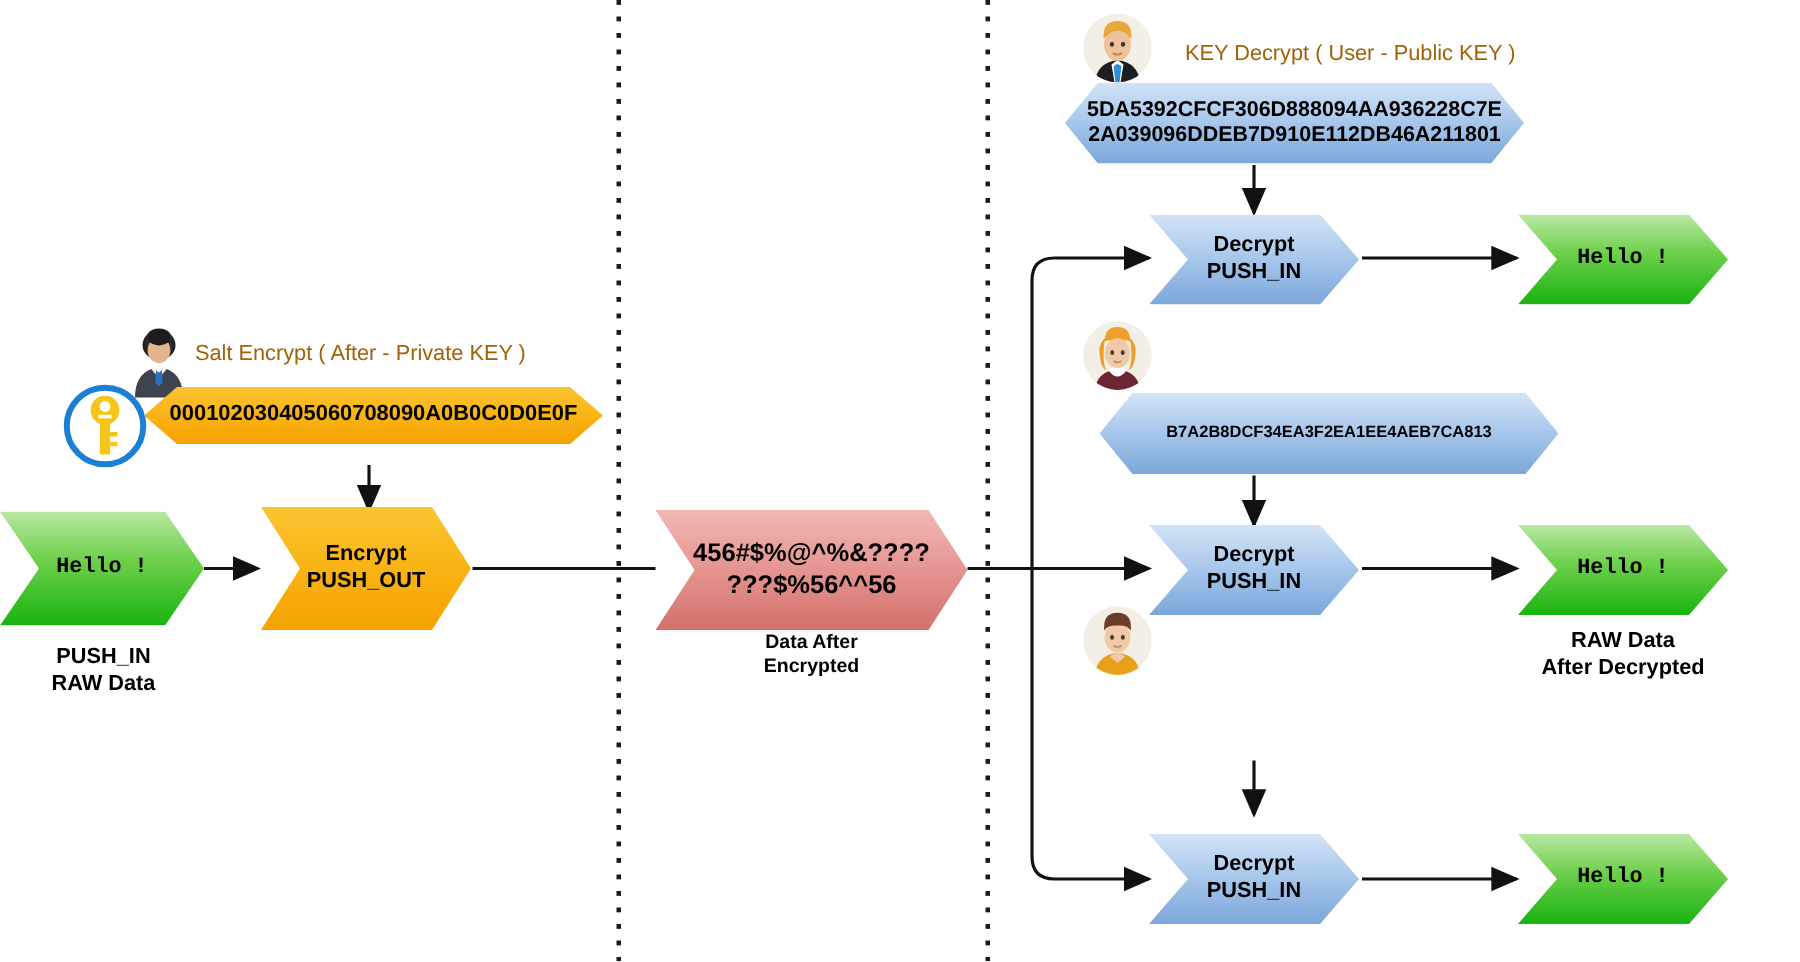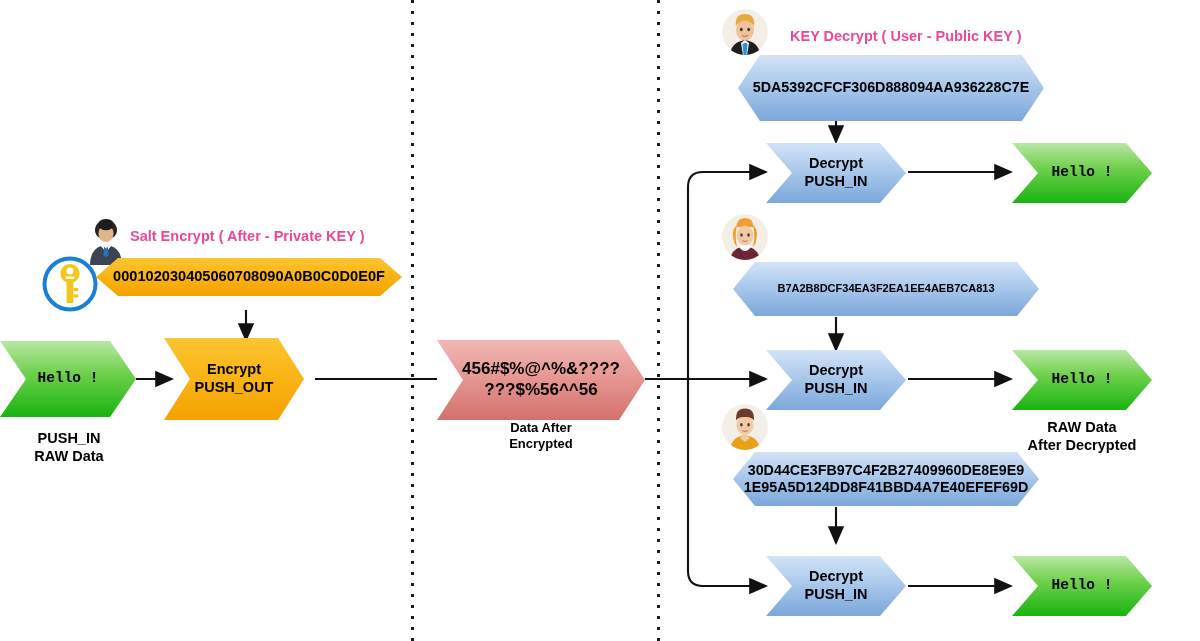--- a/index.html
+++ b/index.html
@@ -67,22 +67,22 @@
 
   
   .caption {
     color: #000000;
     font-weight: bold;
     text-align: center;
     line-height: 1.22;
     white-space: pre-line;
   }
   .section-title {
-    color: #ec4899;
-    font-weight: bold;
+    color: #a16207;
+    font-weight: normal;
     font-size: 14.5px;
     white-space: nowrap;
   }
 
   
   .wires { left: 0; top: 0; width: 1200px; height: 641px; pointer-events: none; }
 
   
   .avatar { border-radius: 50%; overflow: hidden; }
   .avatar-plain { overflow: visible; }
@@ -159,21 +159,21 @@
       <div>000102030405060708090A0B0C0D0E0F</div>
     </div>
   </div>
 
   <div class="abs chev chev-notch fill-green" style="left:0px; top:341px; width:136px; height:76px; font-size:14.5px;">
     <span>Hello !</span>
   </div>
   <div class="abs caption" style="left:0px; top:430px; width:138px; font-size:14.5px;">PUSH_IN
 RAW Data</div>
 
-  <div class="abs chev chev-notch fill-orange" style="left:164px; top:338px; width:140px; height:82px; font-size:14.5px;">
+  <div class="abs chev chev-notch fill-orange" style="left:174px; top:338px; width:140px; height:82px; font-size:14.5px;">
     <div>
       <div>Encrypt</div>
       <div>PUSH_OUT</div>
     </div>
   </div>
 
   <div class="abs chev chev-notch fill-red" style="left:437px; top:340px; width:208px; height:80px; font-size:17px;">
     <div>
       <div>456#$%@^%&amp;????</div>
       <div>???$%56^^56</div>
@@ -190,23 +190,24 @@
       <path d="M8 46 q1 -13 15 -15 q14 2 15 15 z" fill="#1e1e21"></path>
       <path d="M23 31 l4 3 l-2 12 h-4 l-2 -12 z" fill="#ffffff"></path>
       <path d="M23 33.5 l2.6 1.6 l-1.2 10.9 h-2.8 l-1.2 -10.9 z" fill="#2e8fd8"></path>
       <ellipse cx="23" cy="21" rx="9" ry="10.5" fill="#eec39c"></ellipse>
       <path d="M13.8 17 q9.2 -11 18.4 0 q1 -12 -9.2 -12 q-10.2 0 -9.2 12 z" fill="#e8a83e"></path>
       <ellipse cx="19.3" cy="20.5" rx="1.4" ry="1.7" fill="#3d3128"></ellipse>
       <ellipse cx="26.7" cy="20.5" rx="1.4" ry="1.7" fill="#3d3128"></ellipse>
       <path d="M20 26.4 q3 2 6 0" stroke="#b9855c" stroke-width="1.3" fill="none"></path>
     </svg>
   </div>
-  <div class="abs chev chev-hex fill-blue" style="left:738px; top:55px; width:306px; height:66px; font-size:14.3px;">
+  <div class="abs chev chev-hex fill-blue" style="left:710px; top:55px; width:306px; height:54px; font-size:14.3px;">
     <div>
       <div>5DA5392CFCF306D888094AA936228C7E</div>
+      <div>2A039096DDEB7D910E112DB46A211801</div>
     </div>
   </div>
   <div class="abs chev chev-notch fill-blue" style="left:766px; top:143px; width:140px; height:60px; font-size:14.5px;">
     <div>
       <div>Decrypt</div>
       <div>PUSH_IN</div>
     </div>
   </div>
   <div class="abs chev chev-notch fill-green" style="left:1012px; top:143px; width:140px; height:60px; font-size:14.5px;">
     <span>Hello !</span>
@@ -247,26 +248,20 @@
       <circle cx="23" cy="23" r="23" fill="#f4efe6"></circle>
       <path d="M8 46 q1 -13 15 -15 q14 2 15 15 z" fill="#e8a117"></path>
       <path d="M23 31 q4 1 5 3 l-5 4 l-5 -4 q1 -2 5 -3 z" fill="#f0c9a6"></path>
       <ellipse cx="23" cy="21" rx="8.6" ry="10" fill="#f0c9a6"></ellipse>
       <path d="M14.2 16.5 q2 -4 8.8 -3.5 q6.8 -0.5 8.8 3.5 q1.2 -12 -8.8 -12 q-10 0 -8.8 12 z" fill="#6d3b2a"></path>
       <ellipse cx="19.4" cy="20.8" rx="1.3" ry="1.7" fill="#4a3a30"></ellipse>
       <ellipse cx="26.6" cy="20.8" rx="1.3" ry="1.7" fill="#4a3a30"></ellipse>
       <path d="M20.3 26.4 q2.7 1.9 5.4 0" stroke="#c48c68" stroke-width="1.2" fill="none"></path>
     </svg>
   </div>
-  <div class="abs chev chev-hex fill-blue" style="left:733px; top:452px; width:306px; height:54px; font-size:14.3px;">
-    <div>
-      <div>30D44CE3FB97C4F2B27409960DE8E9E9</div>
-      <div>1E95A5D124DD8F41BBD4A7E40EFEF69D</div>
-    </div>
-  </div>
   <div class="abs chev chev-notch fill-blue" style="left:766px; top:556px; width:140px; height:60px; font-size:14.5px;">
     <div>
       <div>Decrypt</div>
       <div>PUSH_IN</div>
     </div>
   </div>
   <div class="abs chev chev-notch fill-green" style="left:1012px; top:556px; width:140px; height:60px; font-size:14.5px;">
     <span>Hello !</span>
   </div>
 

